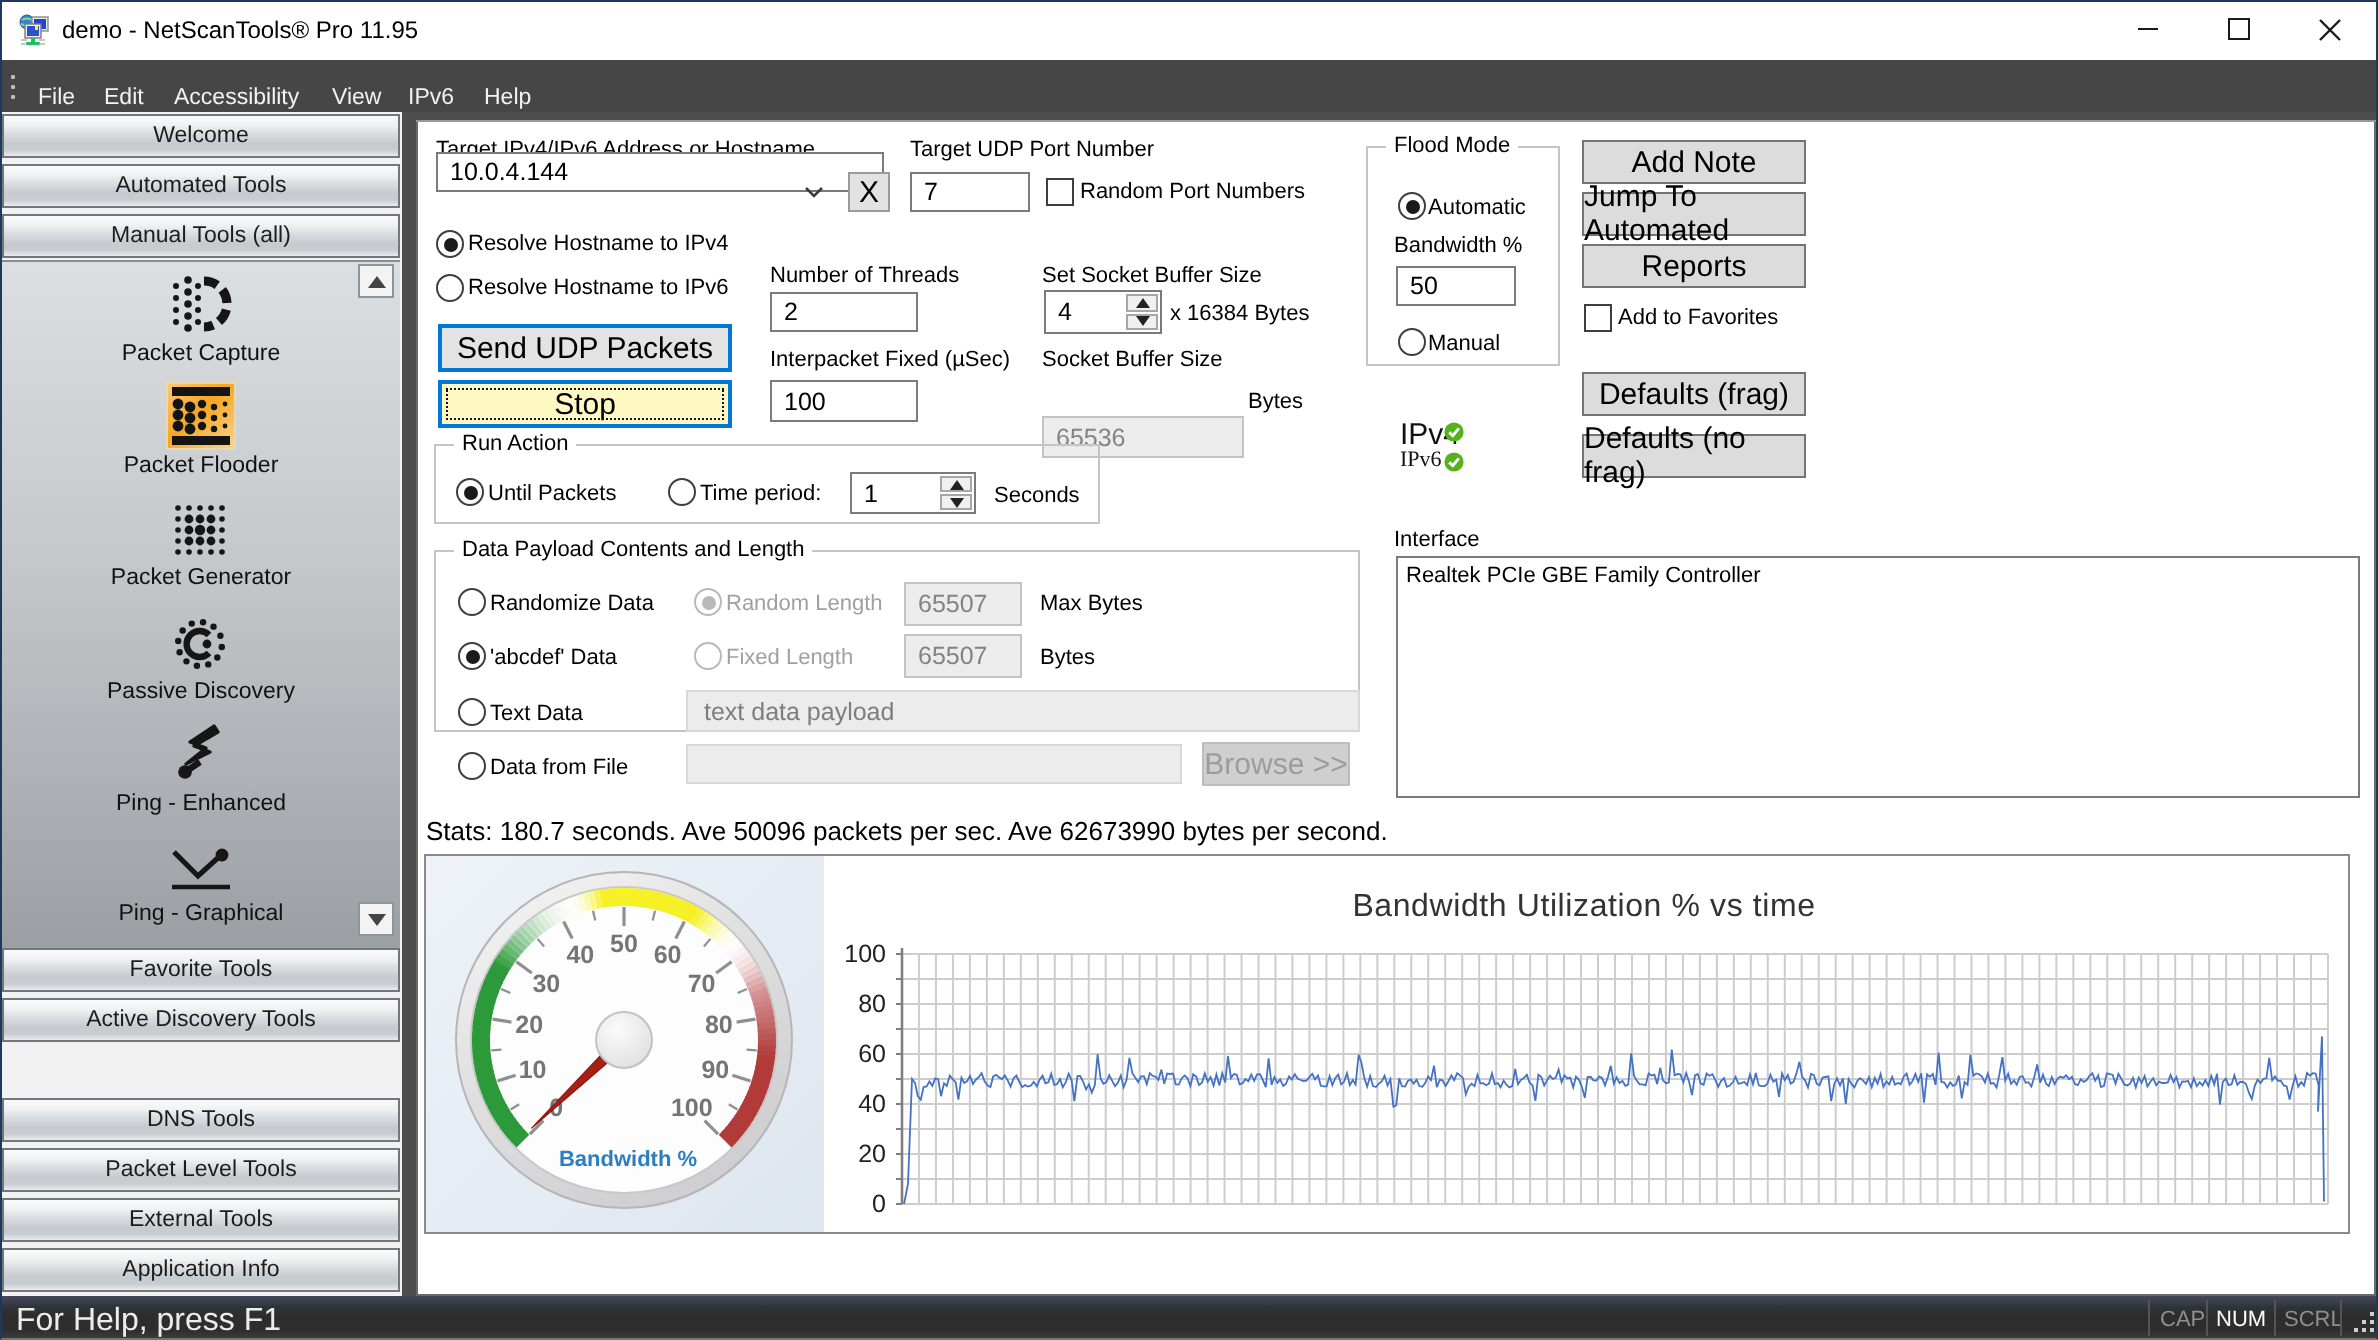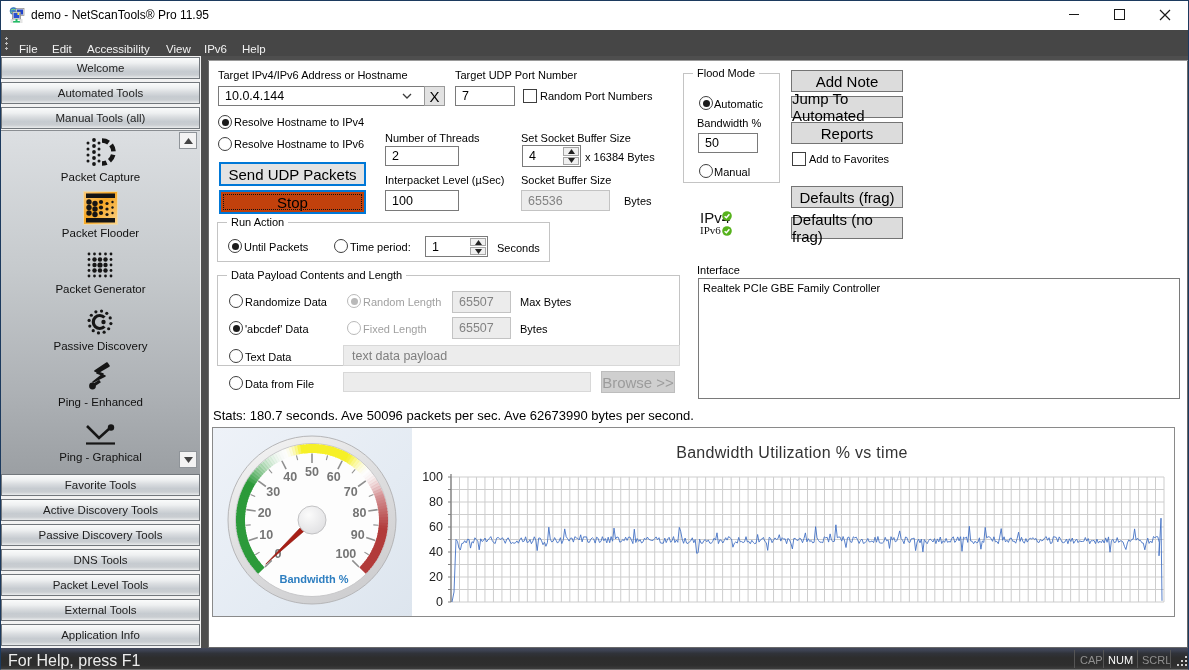--- a/index.html
+++ b/index.html
@@ -173,75 +173,74 @@
   <div class="abs" style="left:22px;top:396px;width:157px;text-align:center;font-size:11.5px;color:#111">Ping - Enhanced</div>
   <div class="abs" style="left:85px;top:423px"><svg width="31" height="23" viewBox="0 0 31 23">
         <path d="M 2 3 L 14 15 L 25 5" fill="none" stroke="#161616" stroke-width="2.6"></path>
         <circle cx="26" cy="4.5" r="3.2" fill="#161616"></circle>
         <path d="M 1 20.5 H 30" stroke="#161616" stroke-width="2.2"></path>
       </svg></div>
   <div class="abs" style="left:22px;top:451px;width:157px;text-align:center;font-size:11.5px;color:#111">Ping - Graphical</div>
 
   <div class="sbtn" style="top:474px">Favorite Tools</div>
   <div class="sbtn" style="top:499px">Active Discovery Tools</div>
-  <div class="sbtn" style="top:524px">Passive Discovery Tools</div>
   <div class="sbtn" style="top:574px">Packet Level Tools</div>
   <div class="sbtn" style="top:549px">DNS Tools</div>
   <div class="sbtn" style="top:599px">External Tools</div>
   <div class="sbtn" style="top:624px">Application Info</div>
 
   <div class="abs" style="left:201px;top:56px;width:7px;height:592px;background:#4e4e4e"></div>
 
   <div class="abs" style="left:208px;top:56px;width:980px;height:592px;background:#fff;border:1px solid #6a6a6a;box-sizing:border-box"></div>
   <div class="abs" style="left:208px;top:56px;width:980px;height:4px;background:#4e4e4e"></div>
   <div class="abs" style="left:208px;top:60px;width:980px;height:1px;background:#9a9a9a"></div>
 
   <div class="lbl" style="left:218px;top:68px">Target IPv4/IPv6 Address or Hostname</div>
-  <div class="tb" style="left:218px;top:86px;width:224px;height:20px">10.0.4.144</div>
+  <div class="tb" style="left:218px;top:76px;width:224px;height:20px">10.0.4.144</div>
   <svg class="abs" style="left:402px;top:93px" width="10" height="6" viewBox="0 0 10 6">
       <path d="M1 1 L5 5 L9 1" stroke="#3c3c3c" stroke-width="1.3" fill="none"></path>
     </svg>
   <div class="btn" style="left:424px;top:86px;width:21px;height:20px;background:#e2e2e2;border-color:#9a9a9a">X</div>
   <div class="lbl" style="left:455px;top:68px">Target UDP Port Number</div>
   <div class="tb" style="left:455px;top:86px;width:60px;height:20px">7</div>
   <div class="chk" style="left:523px;top:89px"></div>
   <div class="lbl" style="left:540px;top:89px">Random Port Numbers</div>
 
   <div class="radio sel" style="left:218px;top:115px"></div>
   <div class="lbl" style="left:234px;top:115px">Resolve Hostname to IPv4</div>
   <div class="radio" style="left:218px;top:137px"></div>
   <div class="lbl" style="left:234px;top:137px">Resolve Hostname to IPv6</div>
 
   <div class="btn" style="left:219px;top:162px;width:147px;height:24px;border:2px solid #0078d7;background:#e3e3e3">Send UDP Packets</div>
-  <div class="btn" style="left:219px;top:190px;width:147px;height:24px;border:2px solid #0078d7;background:#c2410c"><span style="position:absolute;left:2px;top:2px;right:2px;bottom:2px;border:1px dotted #111"></span>Stop</div>
+  <div class="btn" style="left:219px;top:190px;width:147px;height:24px;border:2px solid #0078d7;background:#fef9c3"><span style="position:absolute;left:2px;top:2px;right:2px;bottom:2px;border:1px dotted #111"></span>Stop</div>
 
   <div class="lbl" style="left:385px;top:131px">Number of Threads</div>
   <div class="tb" style="left:385px;top:146px;width:74px;height:20px">2</div>
-  <div class="lbl" style="left:385px;top:173px">Interpacket Level (µSec)</div>
+  <div class="lbl" style="left:385px;top:173px">Interpacket Fixed (µSec)</div>
   <div class="tb" style="left:385px;top:190px;width:74px;height:21px">100</div>
 
   <div class="lbl" style="left:521px;top:131px">Set Socket Buffer Size</div>
   <div class="spin" style="left:522px;top:145px;width:59px;height:22px">
       <span class="val">4</span>
       <span class="btns">
         <div>
           <svg width="7" height="5">
             <polygon points="3.5,0 7,5 0,5" fill="#222"></polygon>
           </svg>
         </div>
         <div>
           <svg width="7" height="5">
             <polygon points="0,0 7,0 3.5,5" fill="#222"></polygon>
           </svg>
         </div>
       </span>
     </div>
   <div class="lbl" style="left:585px;top:150px">x 16384 Bytes</div>
   <div class="lbl" style="left:521px;top:173px">Socket Buffer Size</div>
-  <div class="tb tbd" style="left:521px;top:190px;width:89px;height:21px">65536</div>
+  <div class="tb tbd" style="left:521px;top:208px;width:101px;height:21px">65536</div>
   <div class="lbl" style="left:624px;top:194px">Bytes</div>
 
   <div class="grp" style="left:217px;top:222px;width:333px;height:40px">
       <span class="grplbl">Run Action</span>
     </div>
   <div class="radio sel" style="left:228px;top:239px"></div>
   <div class="lbl" style="left:244px;top:240px">Until Packets</div>
   <div class="radio" style="left:334px;top:239px"></div>
   <div class="lbl" style="left:350px;top:240px">Time period:</div>
   <div class="spin" style="left:425px;top:236px;width:63px;height:21px">

